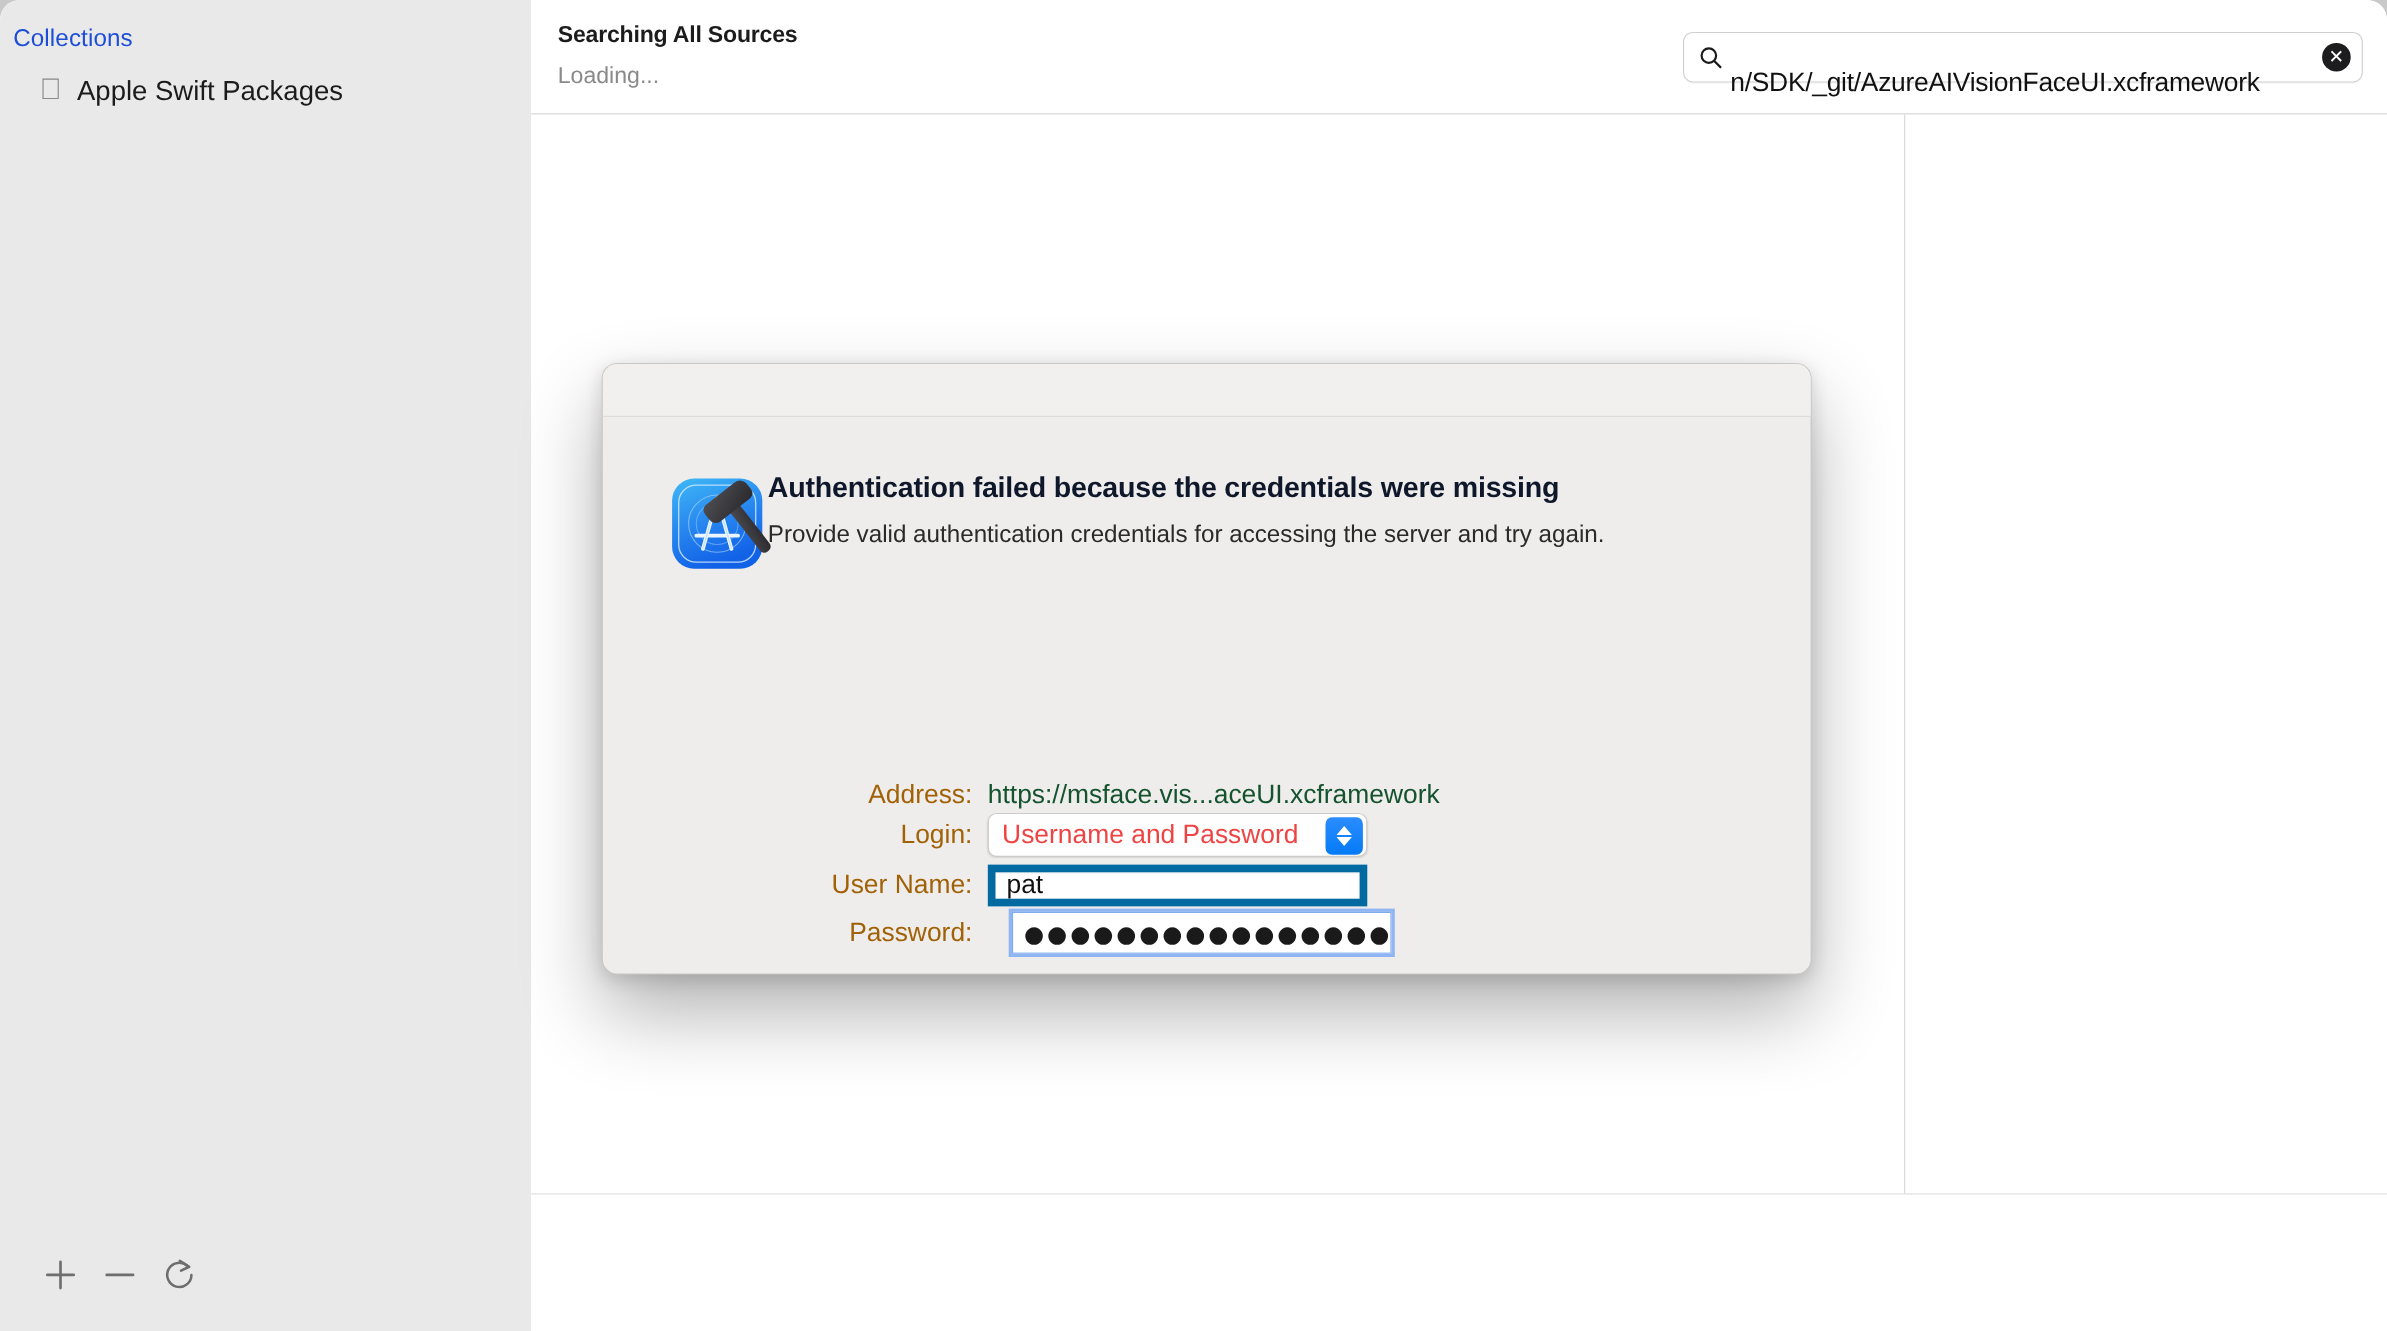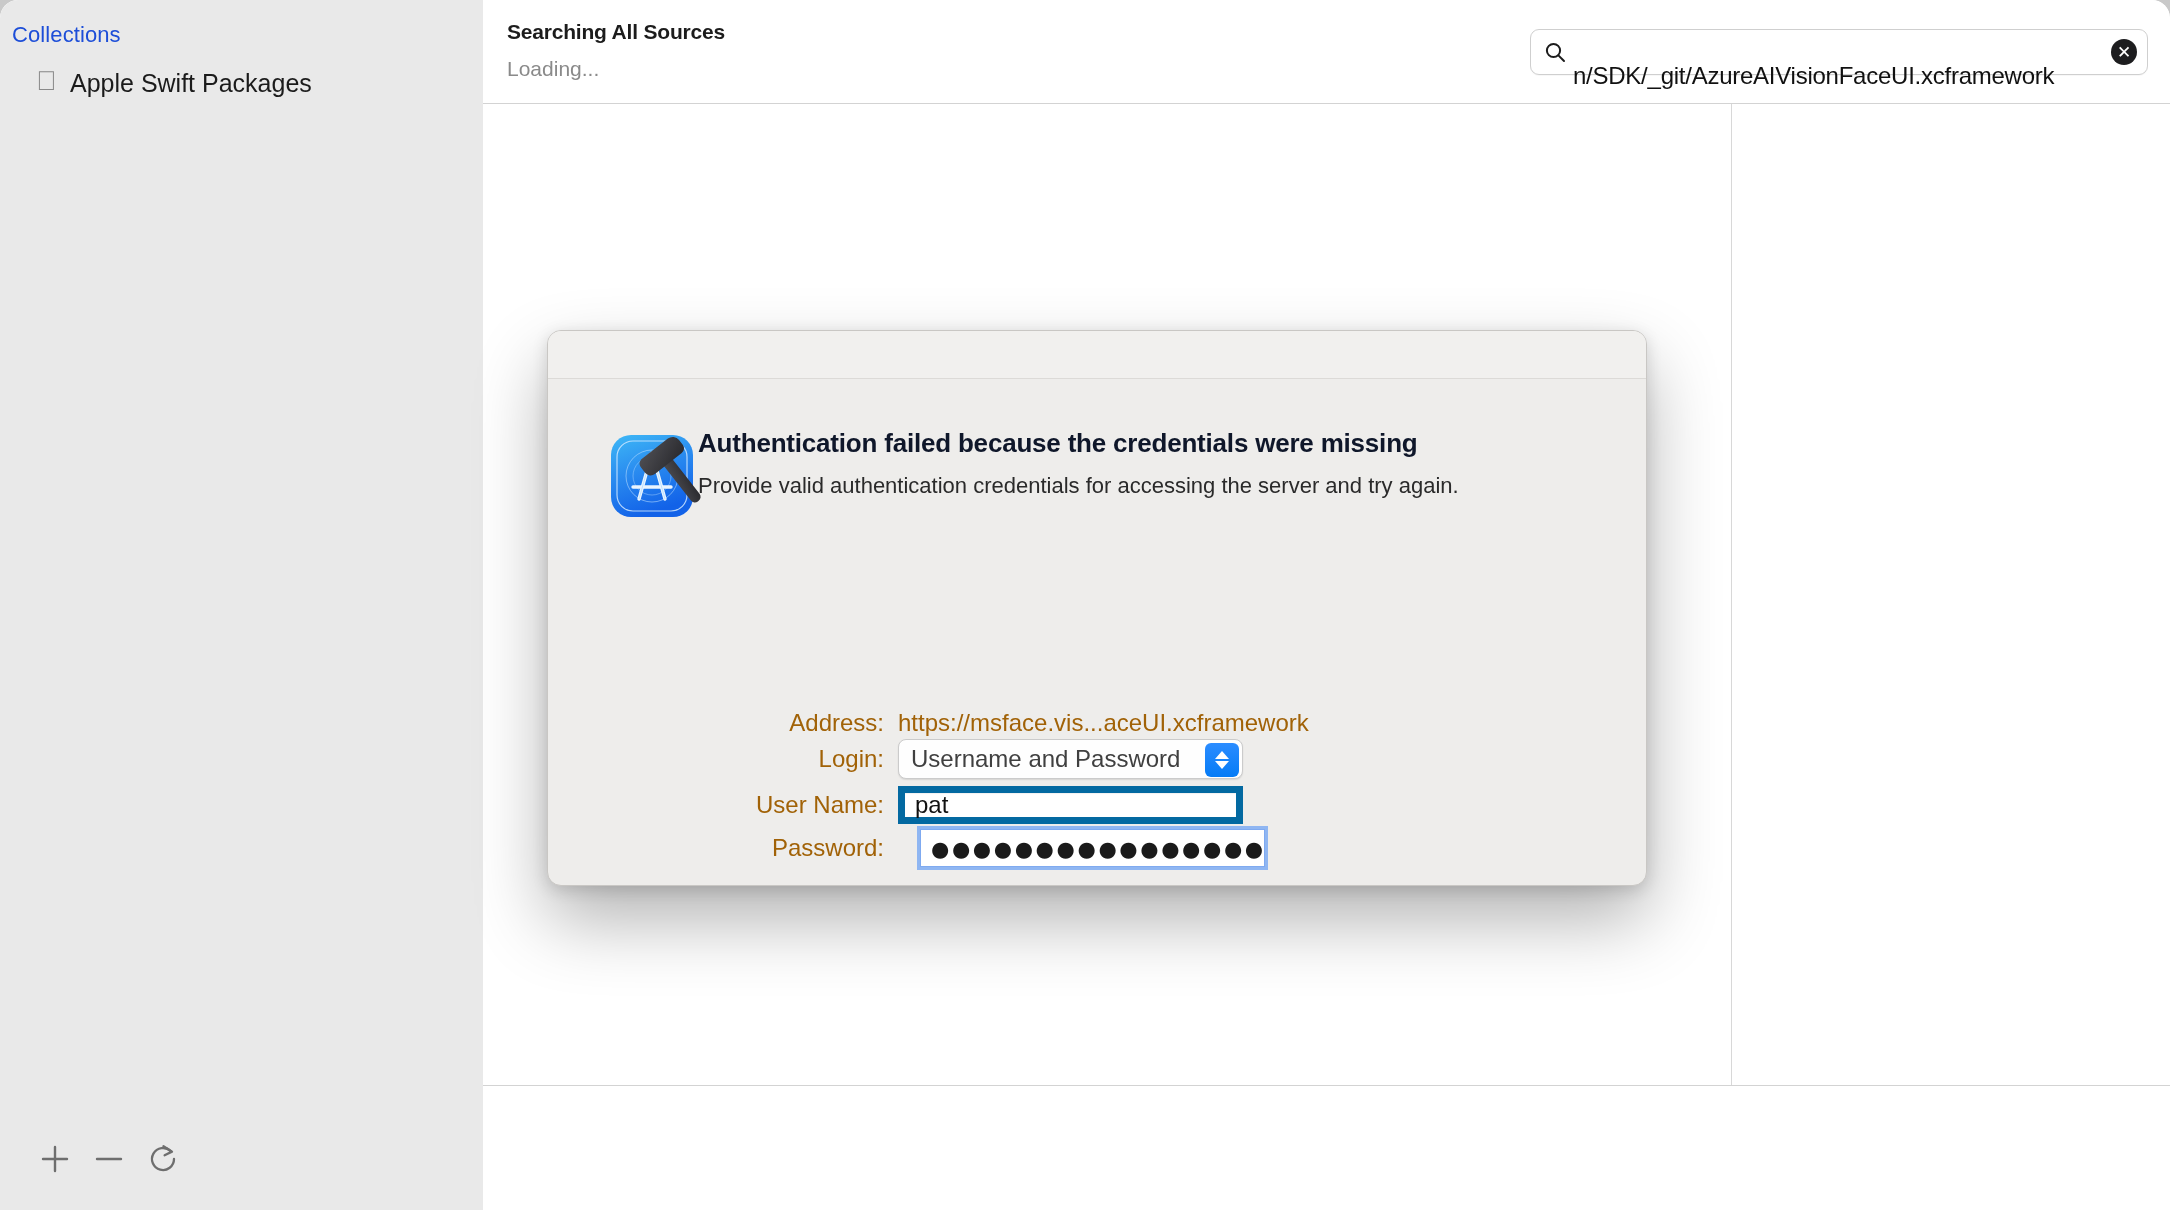--- a/index.html
+++ b/index.html
@@ -147,34 +147,34 @@
     position:absolute; left:150px; top:142px;
     font-size:22px; color:#2a2a2a;
   }
 
   
   .frow { position:absolute; left:150px; display:flex; align-items:center; }
   .flabel {
     width:200px; text-align:right; padding-right:14px;
     font-size:24px; color:#a16207;
   }
-  .fvalue-static { font-size:24px; color:#a16207; }
+  .fvalue-static { font-size:24px; color:#14532d; }
 
   #row-address { top:378px; }
 
   #row-login { top:408px; }
   .popup {
     position:relative;
     width:345px; height:40px;
     background:#fefefe;
     border:1px solid #cbcbcb;
     border-radius:8px;
     display:flex; align-items:center;
     padding-left:12px;
-    font-size:24px; color:#404040;
+    font-size:24px; color:#ef4444;
     box-shadow:0 1px 1.5px rgba(0,0,0,.10);
   }
   .popup-stepper {
     position:absolute; right:3px; top:3px;
     width:34px; height:34px; border-radius:6px;
     background:linear-gradient(180deg,#2b8cff 0%,#057bf6 100%);
     display:flex; flex-direction:column; align-items:center; justify-content:center;
     gap:2px;
   }
   .chev { width:0; height:0; }

